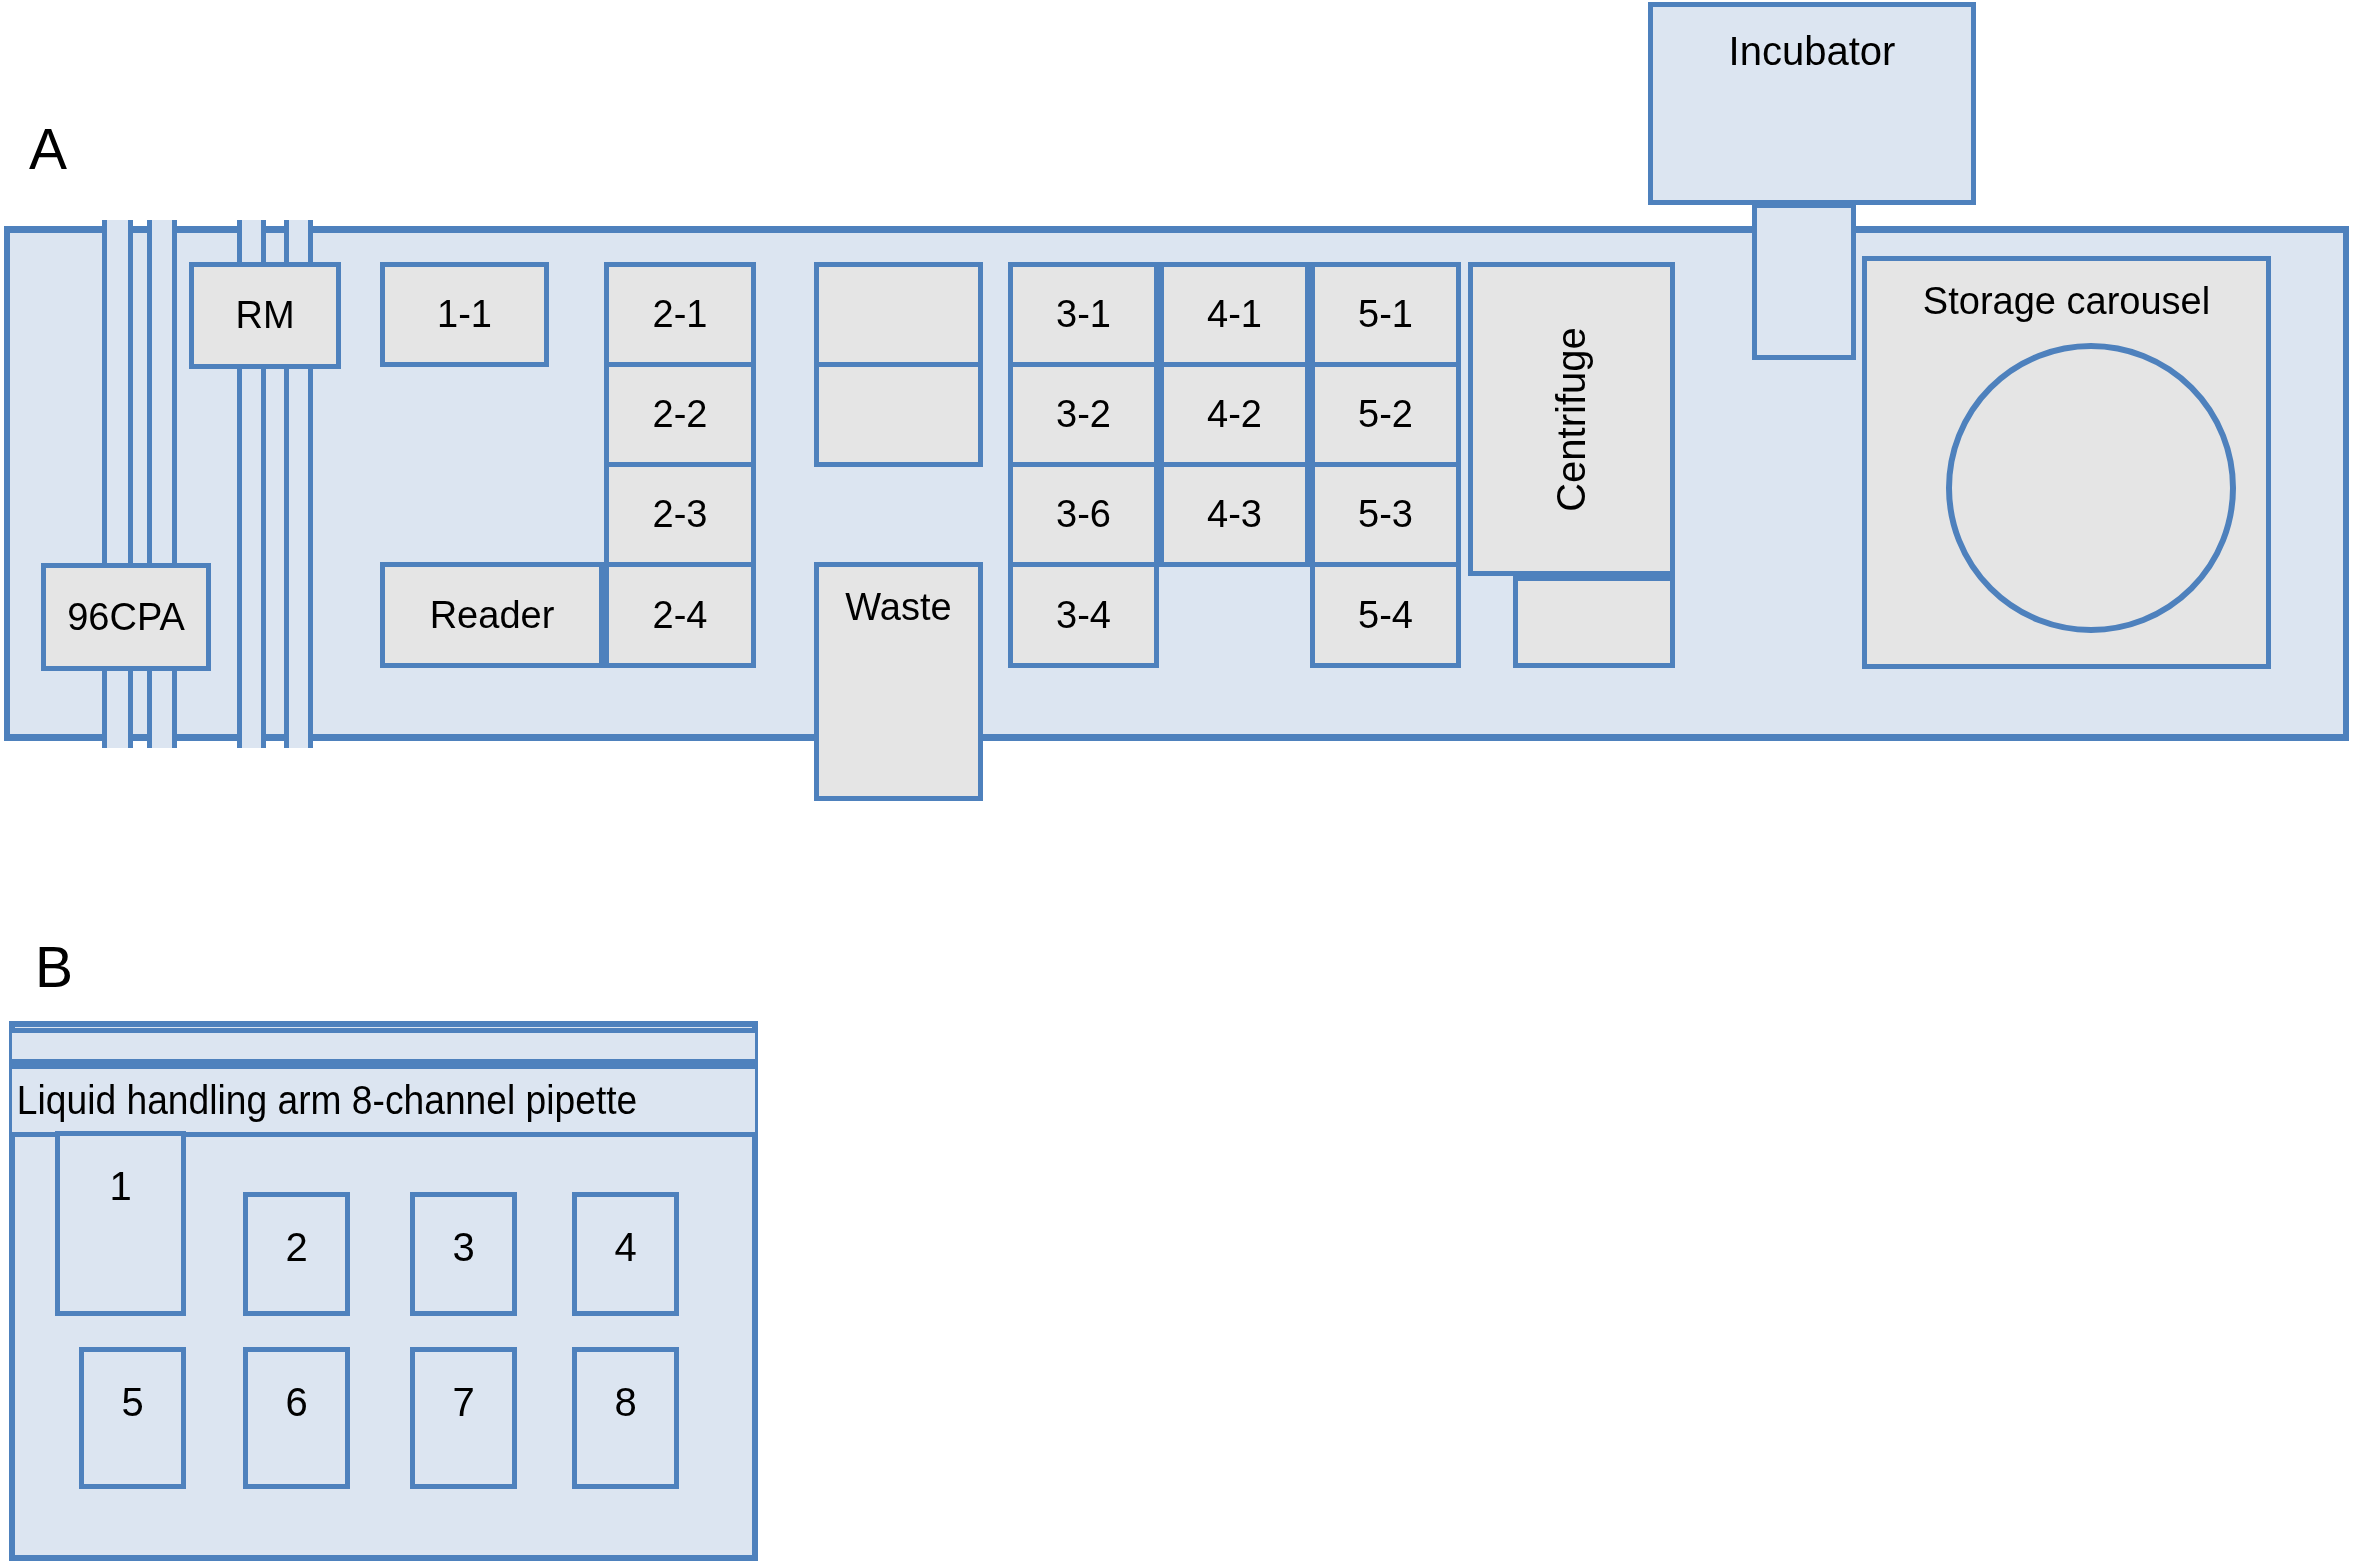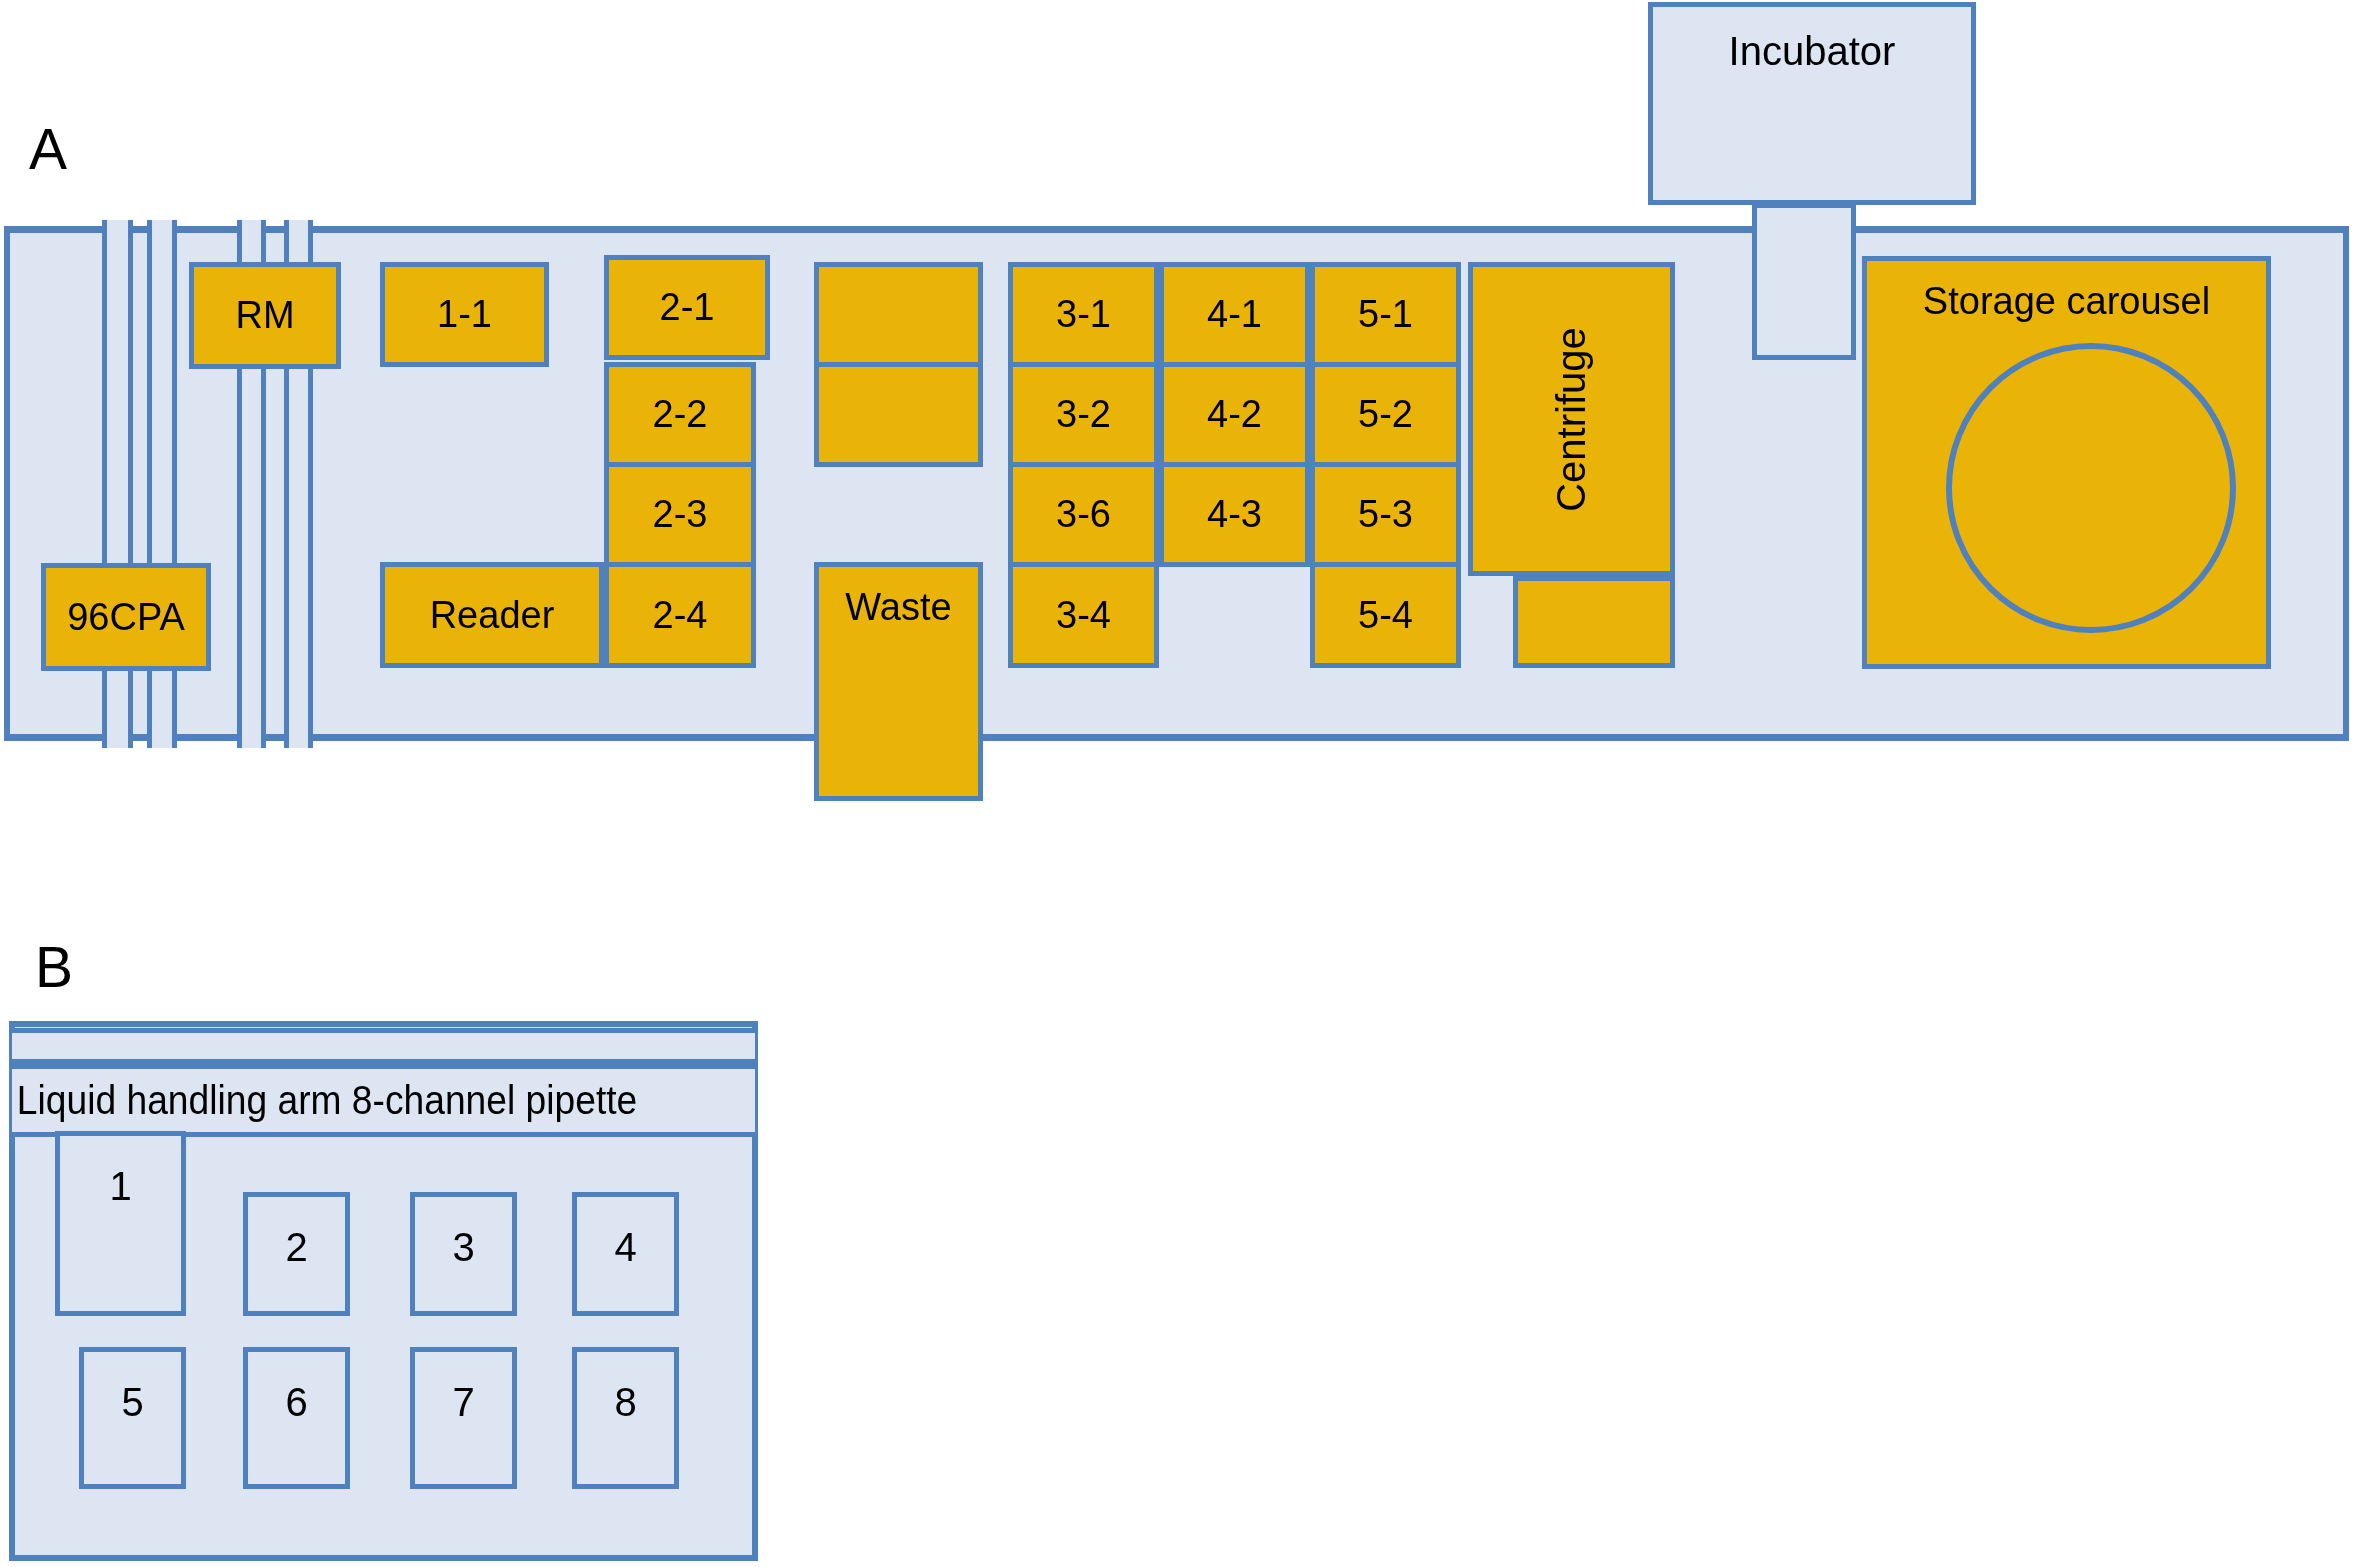--- a/index.html
+++ b/index.html
@@ -56,21 +56,21 @@
     left: 3.5px; top: 226px;
     width: 2345px; height: 515px;
     background: #DCE5F1;
     border-top: 7.8px solid #4E81BD;
     border-bottom: 7.8px solid #4E81BD;
     border-left: 6px solid #4E81BD;
     border-right: 6px solid #4E81BD;
   }
 
   .cellbox {
-    background: #eab308;
+    background: #e5e5e5;
     border: 5.2px solid #4E81BD;
     display: flex;
     align-items: center;
     justify-content: center;
     font-size: 38px;
     color: #000;
   }
 
   .rot {
     transform: rotate(-90deg);
@@ -146,21 +146,21 @@
   </div>
 
   <div class="abs cellbox" style="left:380px; top:262px; width:169px; height:105px; z-index:4;">
     <span>1-1</span>
   </div>
 
   <div class="abs cellbox" style="left:380px; top:562px; width:224px; height:106px; z-index:4;">
     <span>Reader</span>
   </div>
 
-  <div class="abs cellbox" style="left:604px; top:255px; width:166px; height:105px; z-index:4;">
+  <div class="abs cellbox" style="left:604px; top:262px; width:152px; height:105px; z-index:4;">
     <span>2-1</span>
   </div>
   <div class="abs cellbox" style="left:604px; top:362px; width:152px; height:105px; z-index:4;">
     <span>2-2</span>
   </div>
   <div class="abs cellbox" style="left:604px; top:462px; width:152px; height:105px; z-index:4;">
     <span>2-3</span>
   </div>
   <div class="abs cellbox" style="left:604px; top:562px; width:152px; height:106px; z-index:4;">
     <span>2-4</span>

